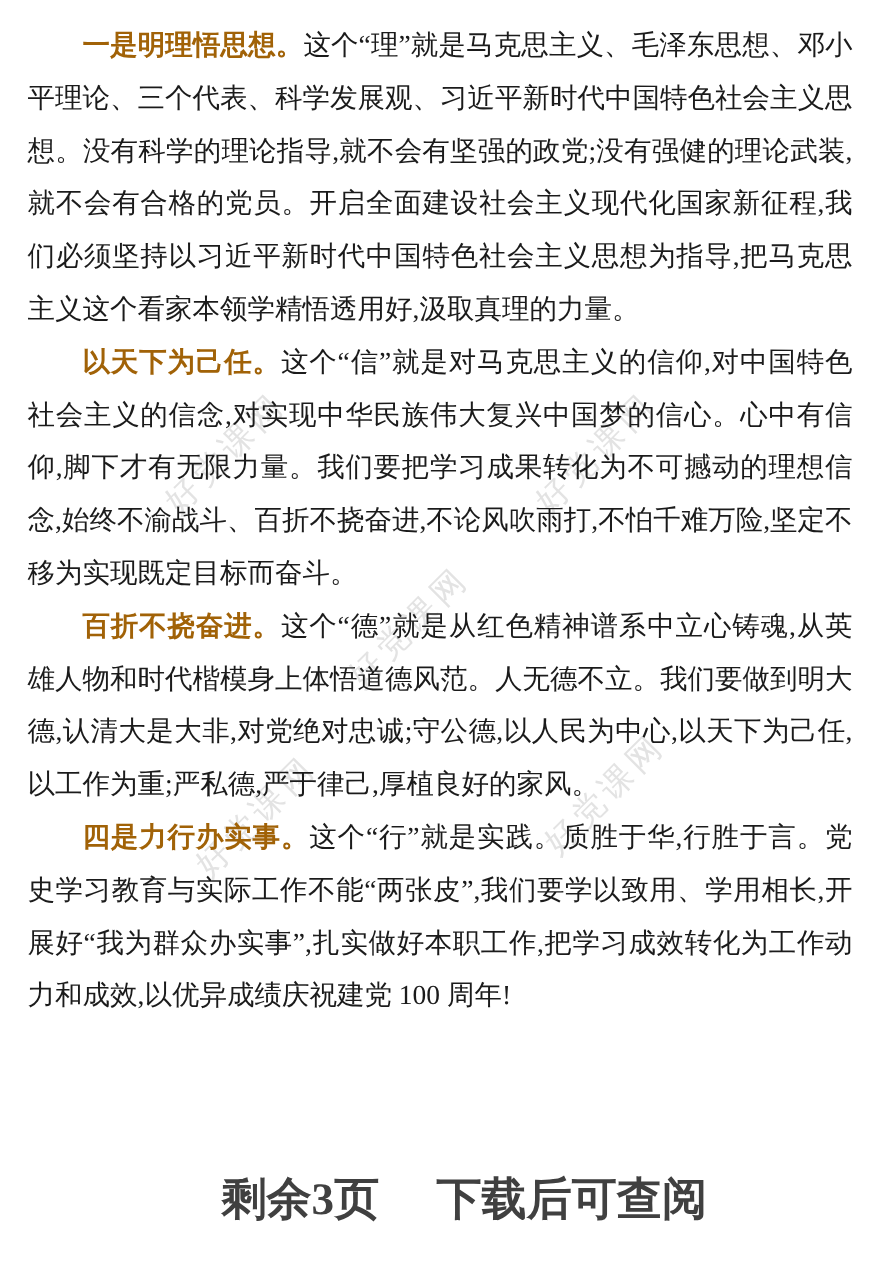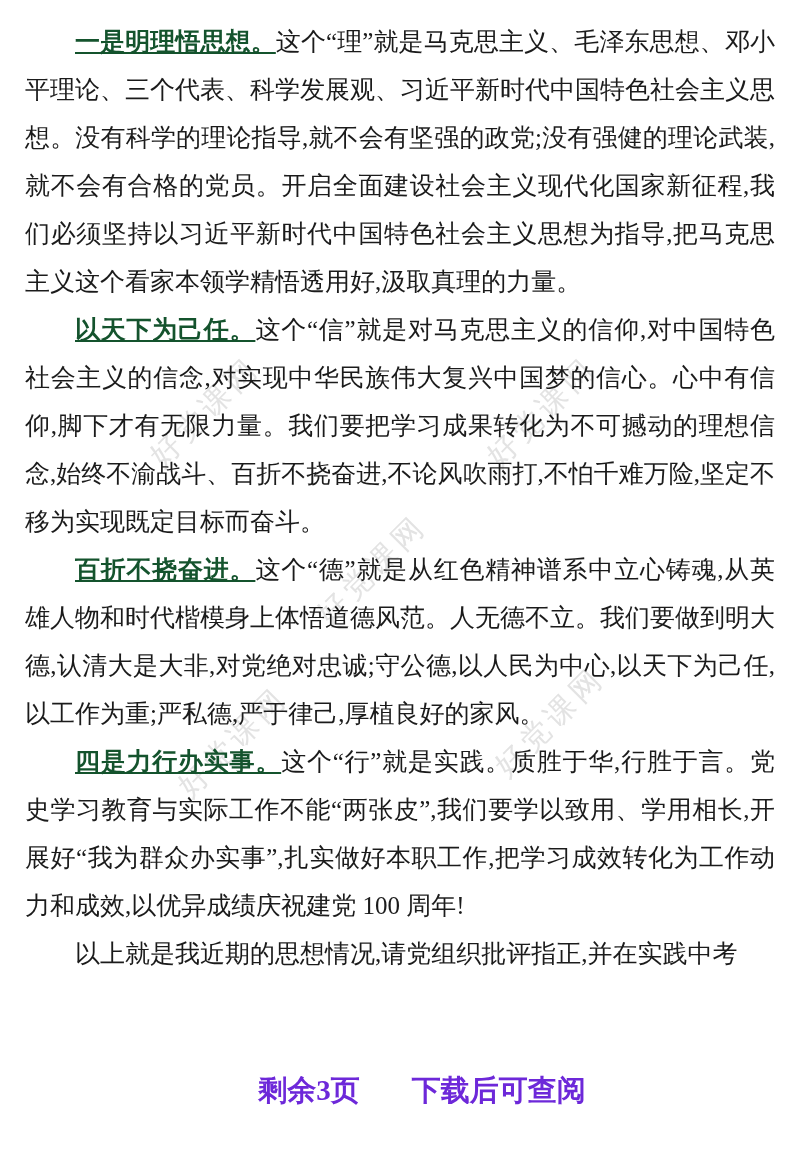--- a/index.html
+++ b/index.html
@@ -35,33 +35,33 @@
     z-index: 1;
     color: #1b1b1b;
     font-size: 25px;
     line-height: 48px;
     text-align: justify;
   }
   .clip-line { height: 10px; overflow: hidden; }
   .clip-line .inner { display: block; margin-top: -38px; white-space: nowrap; }
   .paras { margin-top: 8px; }
   p.para { margin: 0; text-indent: 2em; }
-  .head { font-weight: bold; color: #14532d; text-decoration: underline; }
+  .head { font-weight: bold; color: #a16207; }
 
   .footer {
     position: absolute;
     left: 0;
     right: 0;
     top: 1062px;
     z-index: 1;
     text-align: center;
     font-weight: bold;
-    font-size: 29px;
+    font-size: 41px;
     line-height: 56px;
-    color: #6d28d9;
+    color: #404040;
     cursor: pointer;
     margin-left: 44px;
   }
   .footer .gap { display: inline-block; width: 52px; }
 </style>
 </head>
 <body>
 
 <div class="page">
 
@@ -82,21 +82,20 @@
     <div class="paras">
 
       <p class="para"><span class="head">一是明理悟思想。</span><span>这个“理”就是马克思主义、毛泽东思想、邓小平理论、三个代表、科学发展观、习近平新时代中国特色社会主义思想。没有科学的理论指导,就不会有坚强的政党;没有强健的理论武装,就不会有合格的党员。开启全面建设社会主义现代化国家新征程,我们必须坚持以习近平新时代中国特色社会主义思想为指导,把马克思主义这个看家本领学精悟透用好,汲取真理的力量。</span></p>
 
       <p class="para"><span class="head">以天下为己任。</span><span>这个“信”就是对马克思主义的信仰,对中国特色社会主义的信念,对实现中华民族伟大复兴中国梦的信心。心中有信仰,脚下才有无限力量。我们要把学习成果转化为不可撼动的理想信念,始终不渝战斗、百折不挠奋进,不论风吹雨打,不怕千难万险,坚定不移为实现既定目标而奋斗。</span></p>
 
       <p class="para"><span class="head">百折不挠奋进。</span><span>这个“德”就是从红色精神谱系中立心铸魂,从英雄人物和时代楷模身上体悟道德风范。人无德不立。我们要做到明大德,认清大是大非,对党绝对忠诚;守公德,以人民为中心,以天下为己任,以工作为重;严私德,严于律己,厚植良好的家风。</span></p>
 
       <p class="para"><span class="head">四是力行办实事。</span><span>这个“行”就是实践。质胜于华,行胜于言。党史学习教育与实际工作不能“两张皮”,我们要学以致用、学用相长,开展好“我为群众办实事”,扎实做好本职工作,把学习成效转化为工作动力和成效,以优异成绩庆祝建党 100 周年!</span></p>
 
-      <p class="para"><span class="head"></span><span>以上就是我近期的思想情况,请党组织批评指正,并在实践中考</span></p>
 
     </div>
   </div>
 
   <div class="footer">
     <span>剩余3页</span><span class="gap"></span><span>下载后可查阅</span>
   </div>
 
 </div>
 

